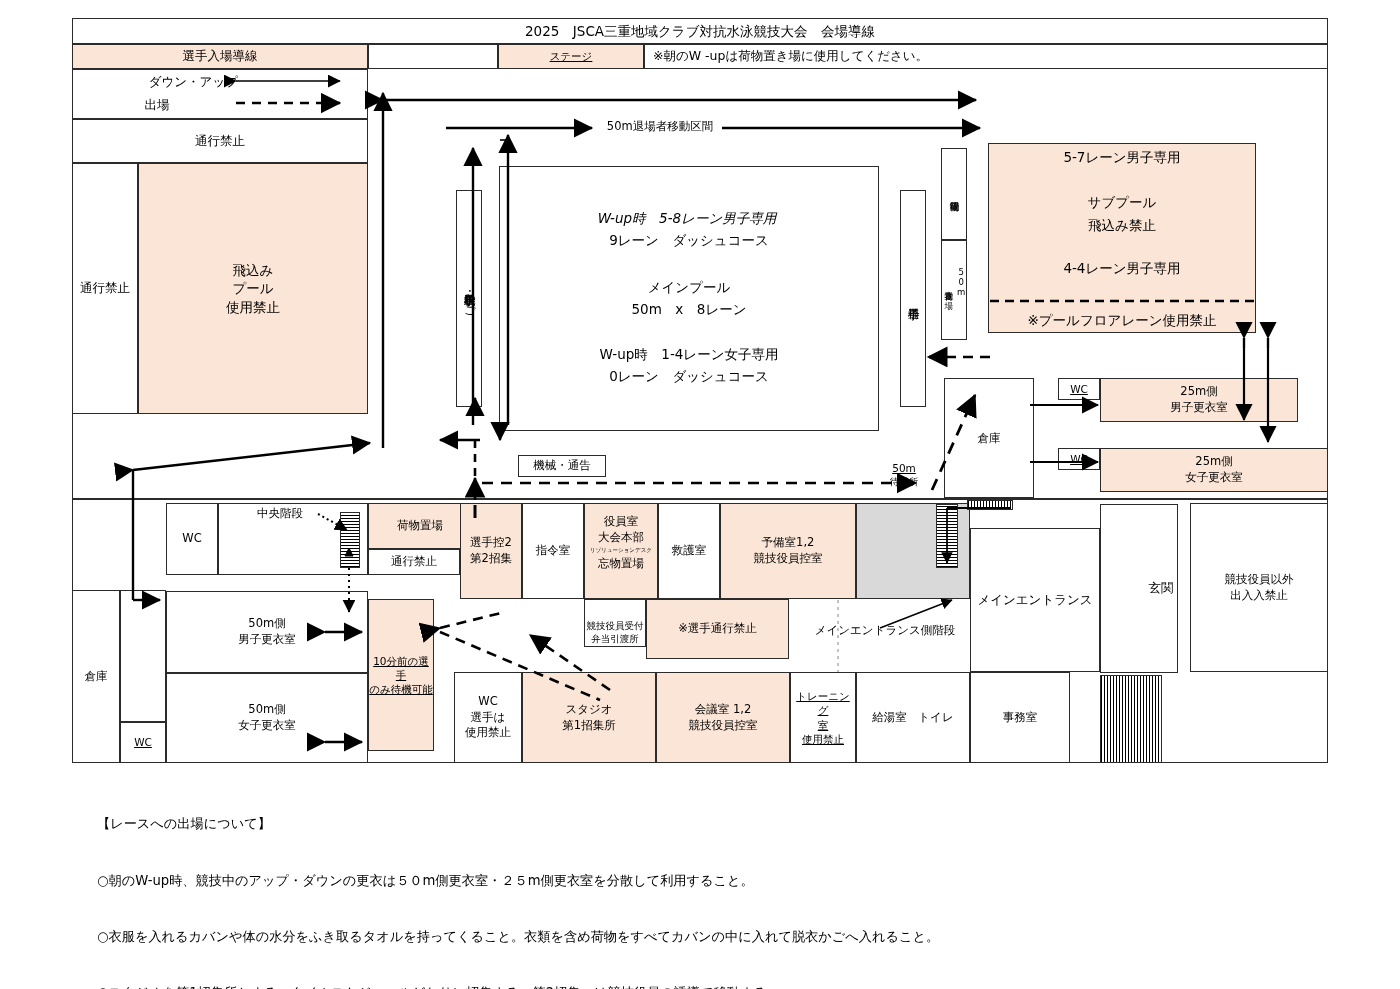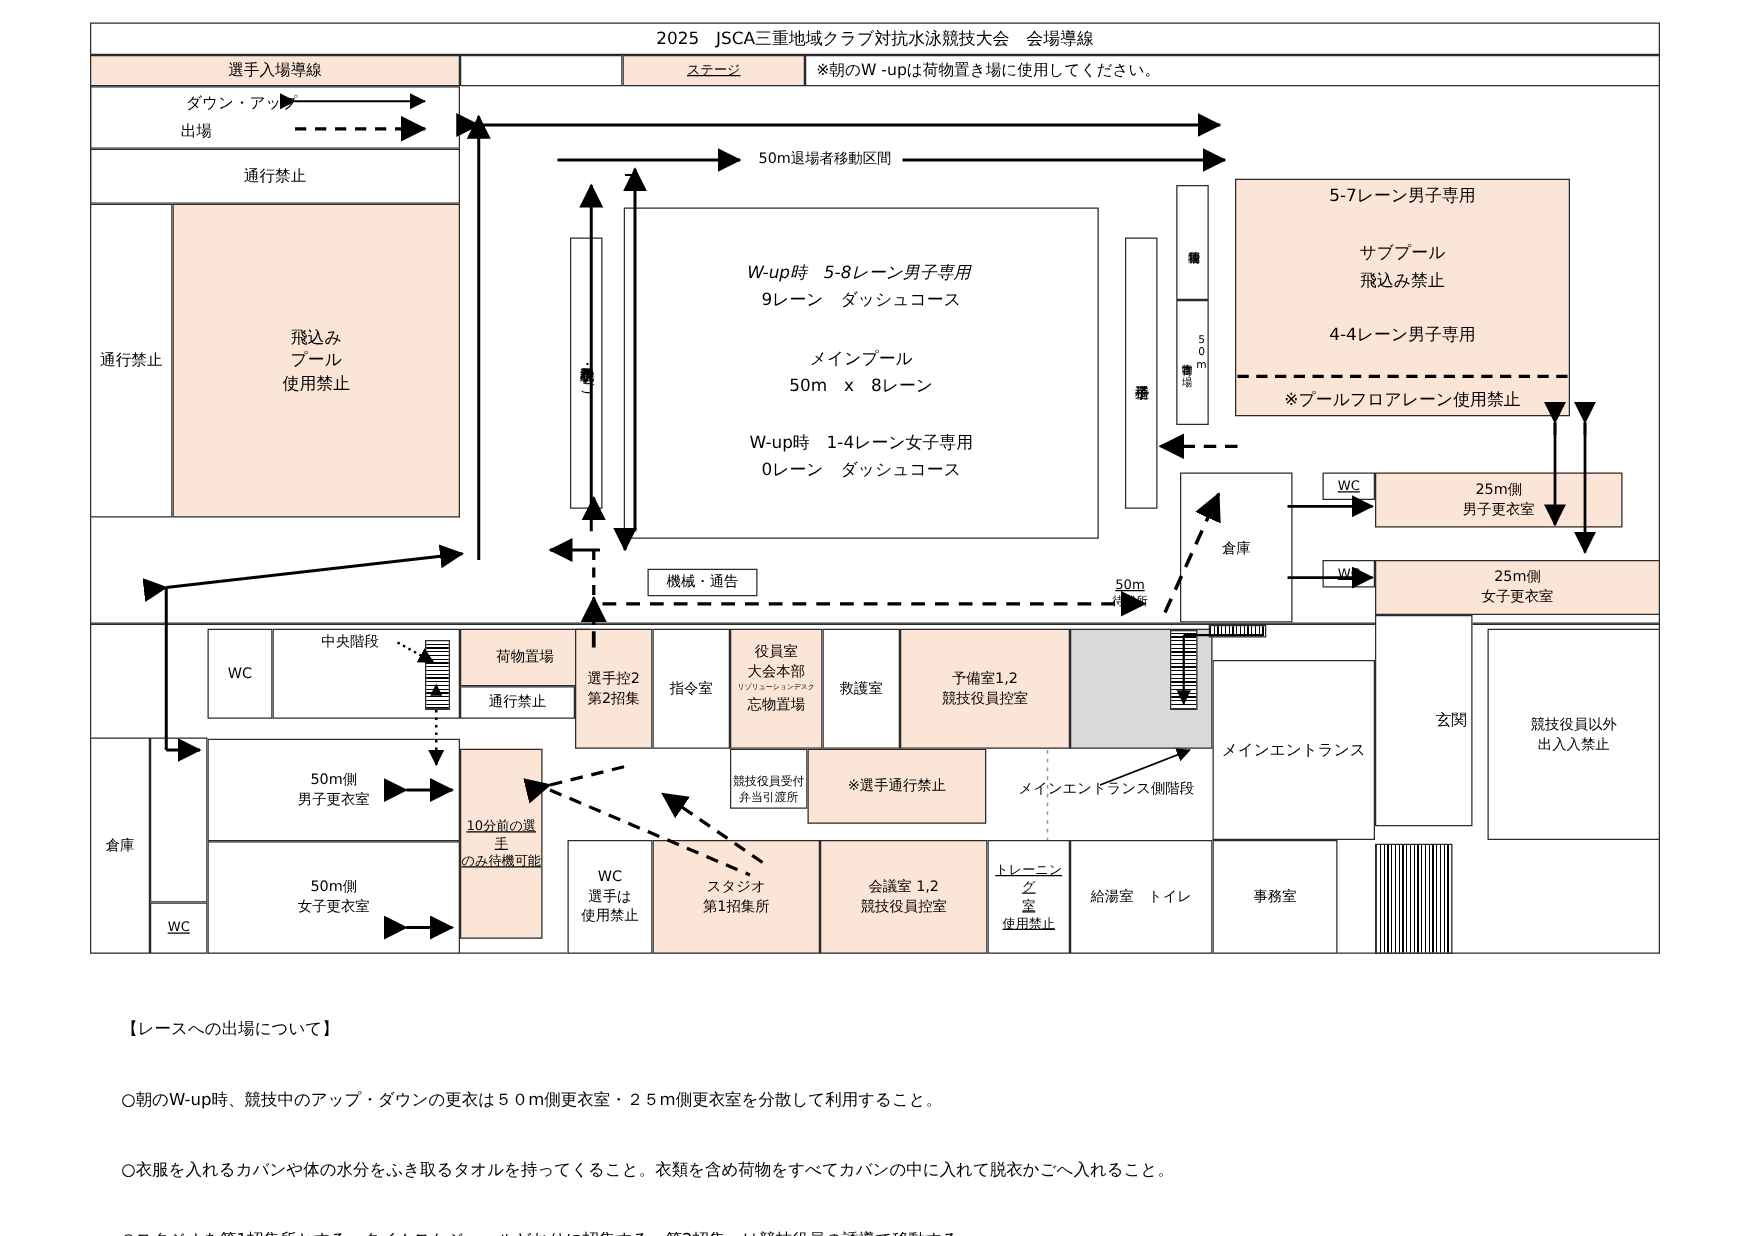--- a/index.html
+++ b/index.html
@@ -262,21 +262,21 @@
     <span>給湯室　トイレ</span>
     </div>
   <div class="box bd white f11" style="left:970px;top:672px;width:100px;height:91px;">
     <span>事務室</span>
     </div>
   <div class="box bd hatchv" style="left:1100px;top:675px;width:62px;height:88px;"></div>
 
   <div class="box bd white f12" style="left:970px;top:528px;width:130px;height:144px;">
     <span>メインエントランス</span>
     </div>
-  <div class="box bd white f12" style="left:1100px;top:492px;width:78px;height:169px;padding-left:44px;">
+  <div class="box bd white f12" style="left:1100px;top:504px;width:78px;height:169px;padding-left:44px;">
     <span>玄関</span>
     </div>
   <div class="box bd white col f11" style="left:1190px;top:503px;width:138px;height:169px;">
     <span>競技役員以外</span>
     <span>出入入禁止</span>
   </div>
 
   <svg class="ov" viewBox="0 0 1400 989">
     <defs>
       <marker id="ah" markerWidth="9" markerHeight="9" refX="7.5" refY="4" orient="auto">

